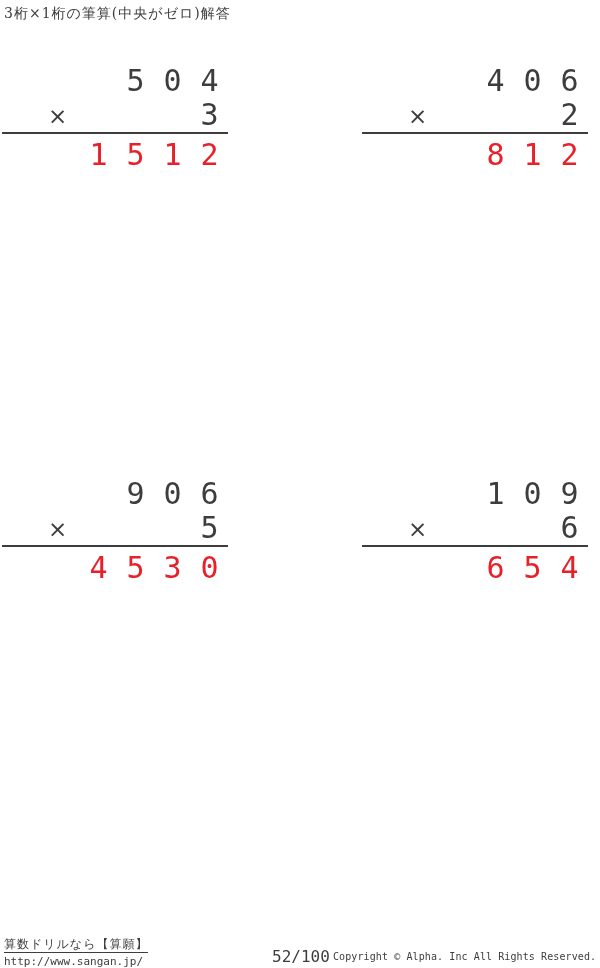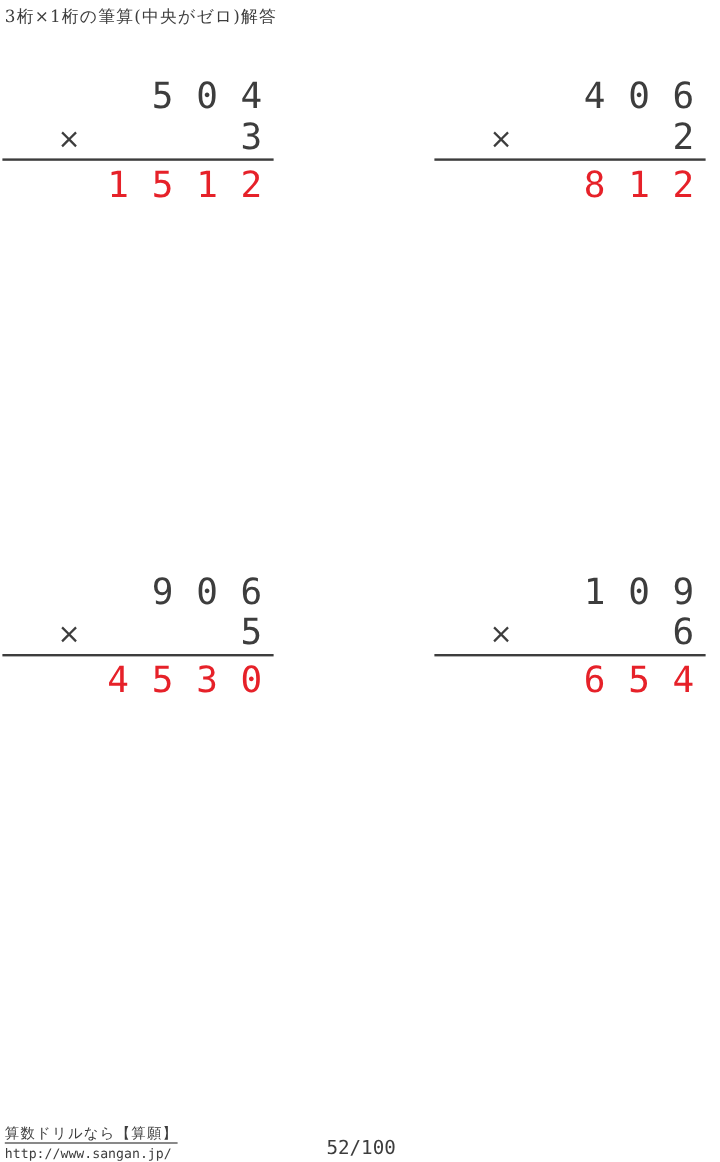--- a/index.html
+++ b/index.html
@@ -210,14 +210,15 @@
           <span class="digit-cell">4</span>
         </div>
     </div>
   </div>
 
   <div class="footer-links">
     <div><a href="#" class="site-link">算数ドリルなら【算願】</a></div>
     <div><a href="#" class="url-link">http://www.sangan.jp/</a></div>
   </div>
   <div class="page-number">52/100</div>
+  <div class="copyright">Copyright © Alpha. Inc All Rights Reserved.</div>
 
 </div>
 
 </body></html>

